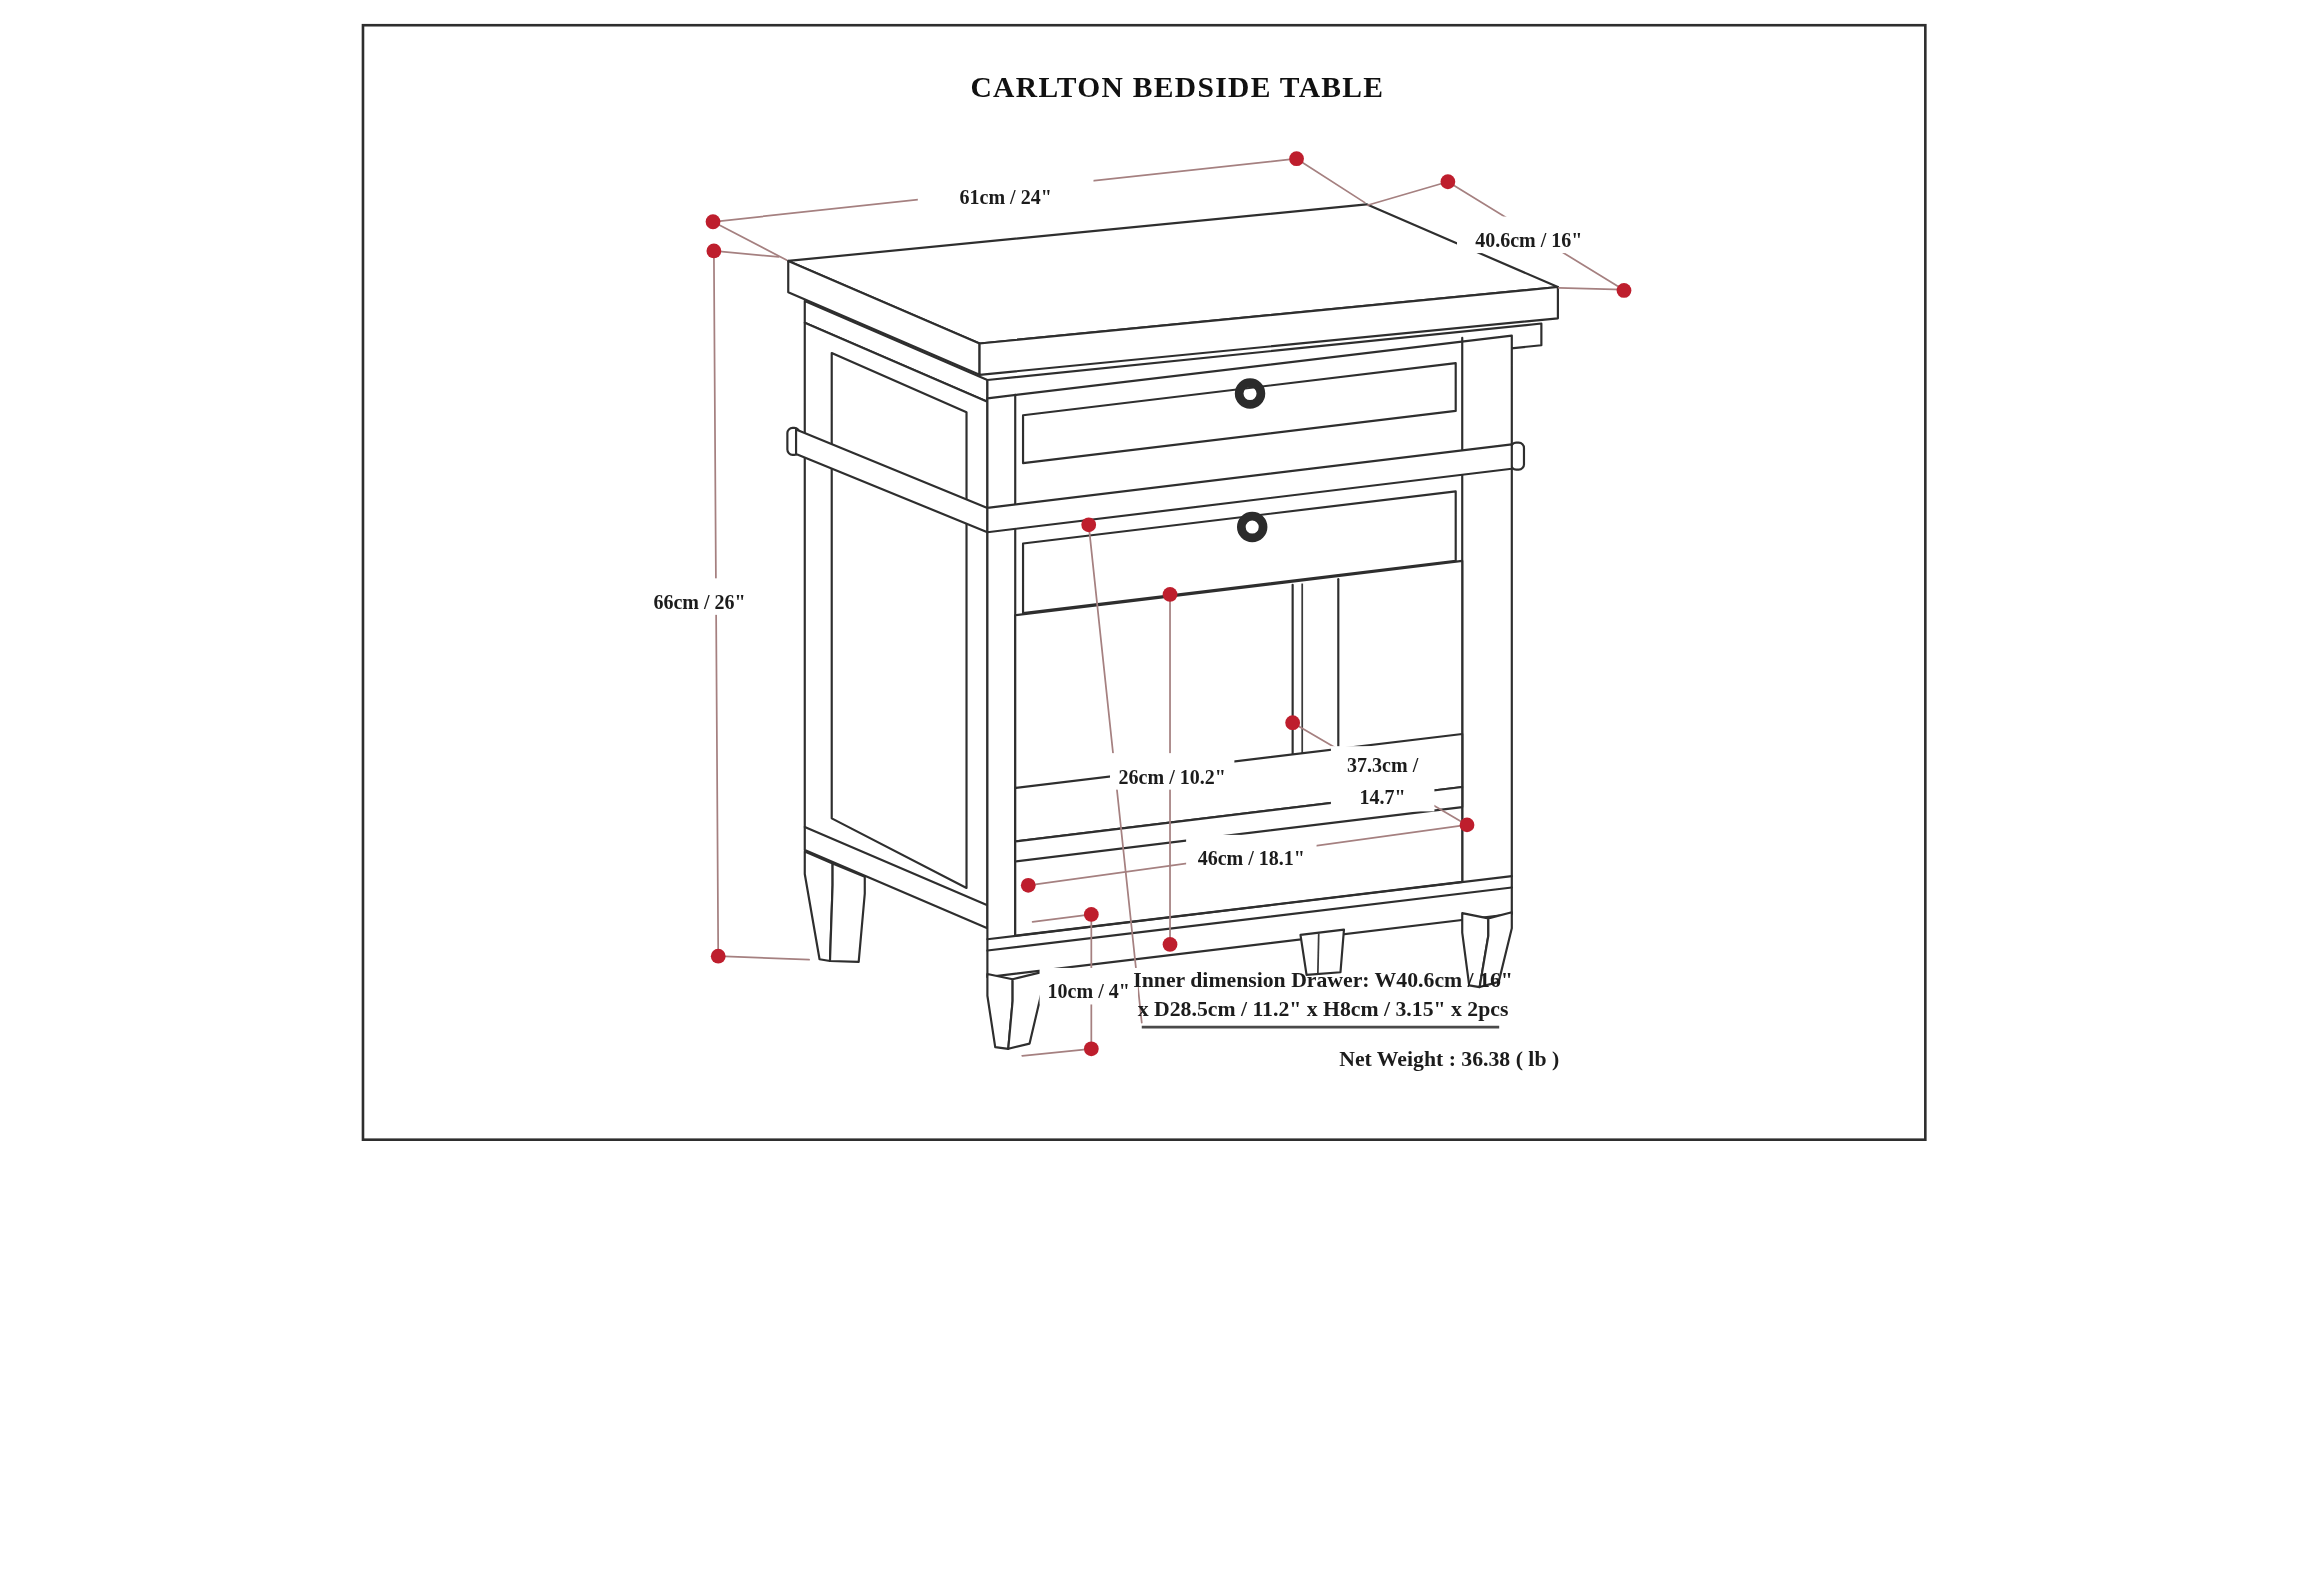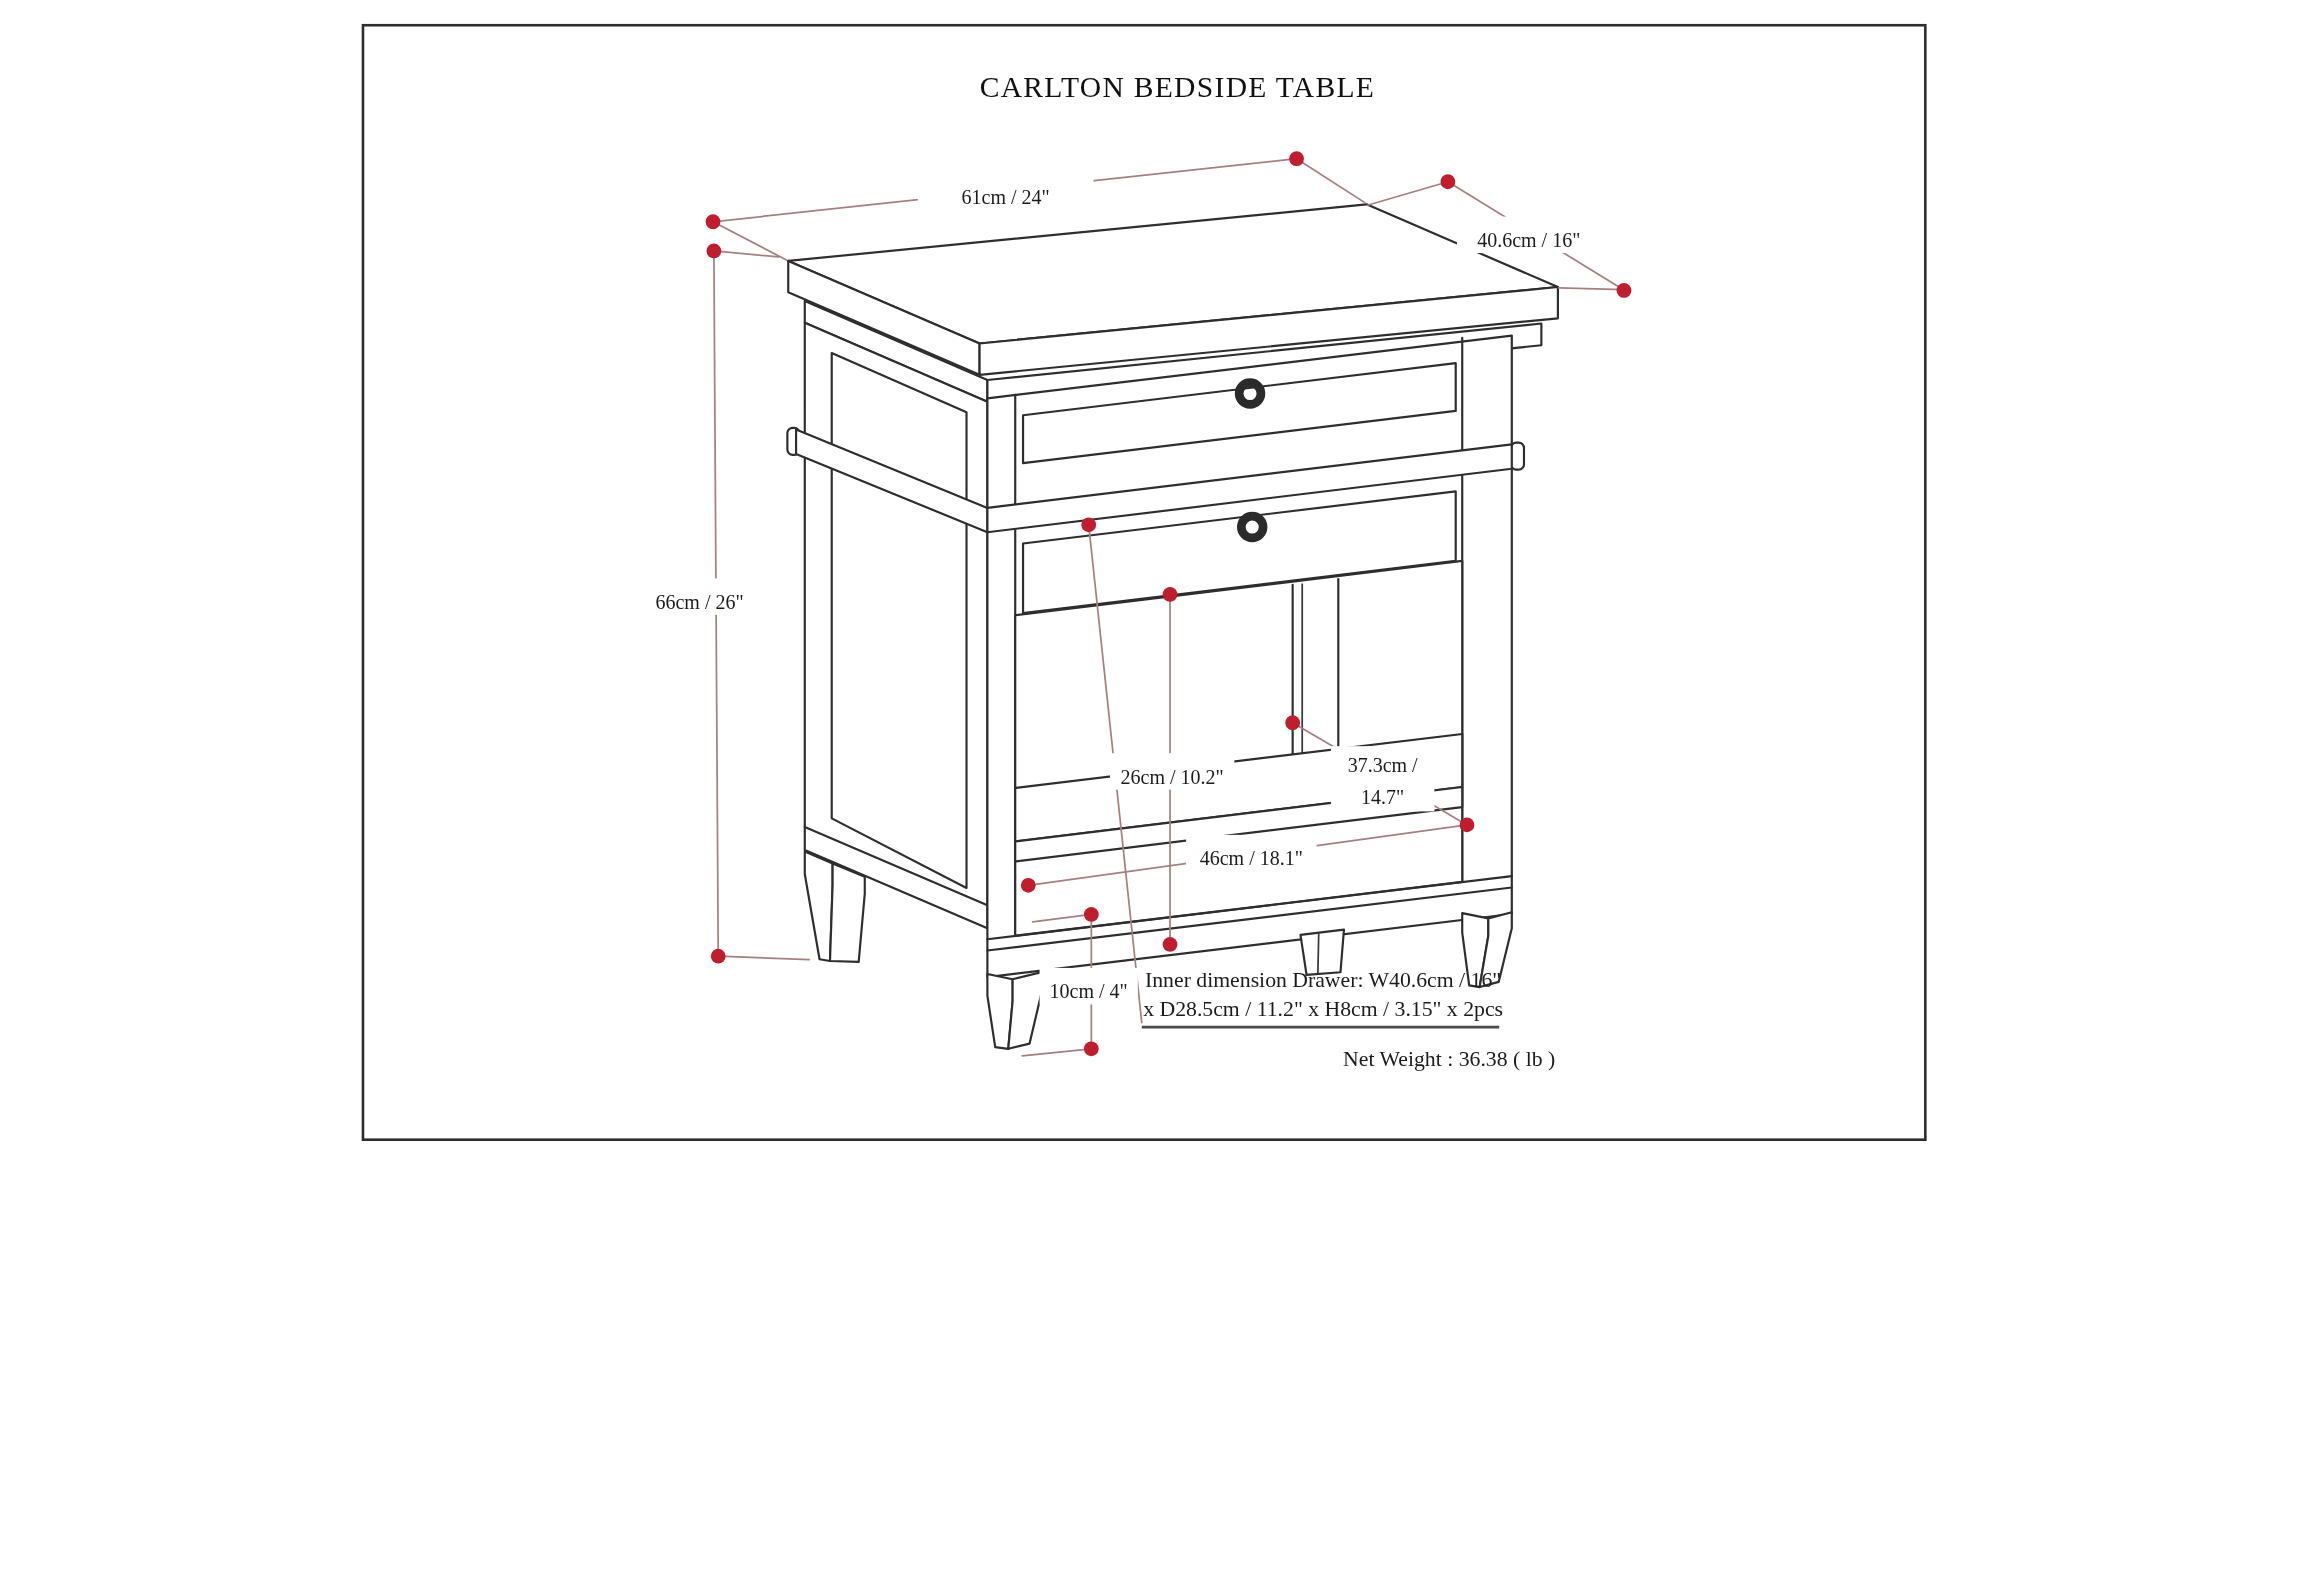--- a/index.html
+++ b/index.html
@@ -1,20 +1,21 @@
 <!DOCTYPE html>
 <html style="font-size:9.6px"><head>
 <meta charset="utf-8">
 <style>
   html,body { margin:0; padding:0; background:#ffffff; }
   .page {
     position:relative;
     width:2307px; height:1151px;
     background:#ffffff;
     font-family:"Liberation Serif","DejaVu Serif",serif;
+    font-weight:bold;
   }
   svg { display:block; width:100%; height:100%; }
   .face { fill:#ffffff; stroke:#2e2e2e; stroke-width:5; stroke-linejoin:round; }
   .ln   { fill:none; stroke:#2e2e2e; stroke-width:5; stroke-linecap:round; stroke-linejoin:round; }
   .thin { fill:none; stroke:#3a3a3a; stroke-width:4; }
   .dim  { fill:none; stroke:#a58080; stroke-width:4; stroke-linecap:round; }
   .dot  { fill:#be1e2d; stroke:none; }
   .bg   { fill:#ffffff; stroke:none; }
   .lbl  { font-family:"Liberation Serif","DejaVu Serif",serif; font-size:46px; fill:#1c1c1c; text-anchor:middle; }
   .note { font-family:"Liberation Serif","DejaVu Serif",serif; font-size:50px; fill:#1c1c1c; text-anchor:middle; }

